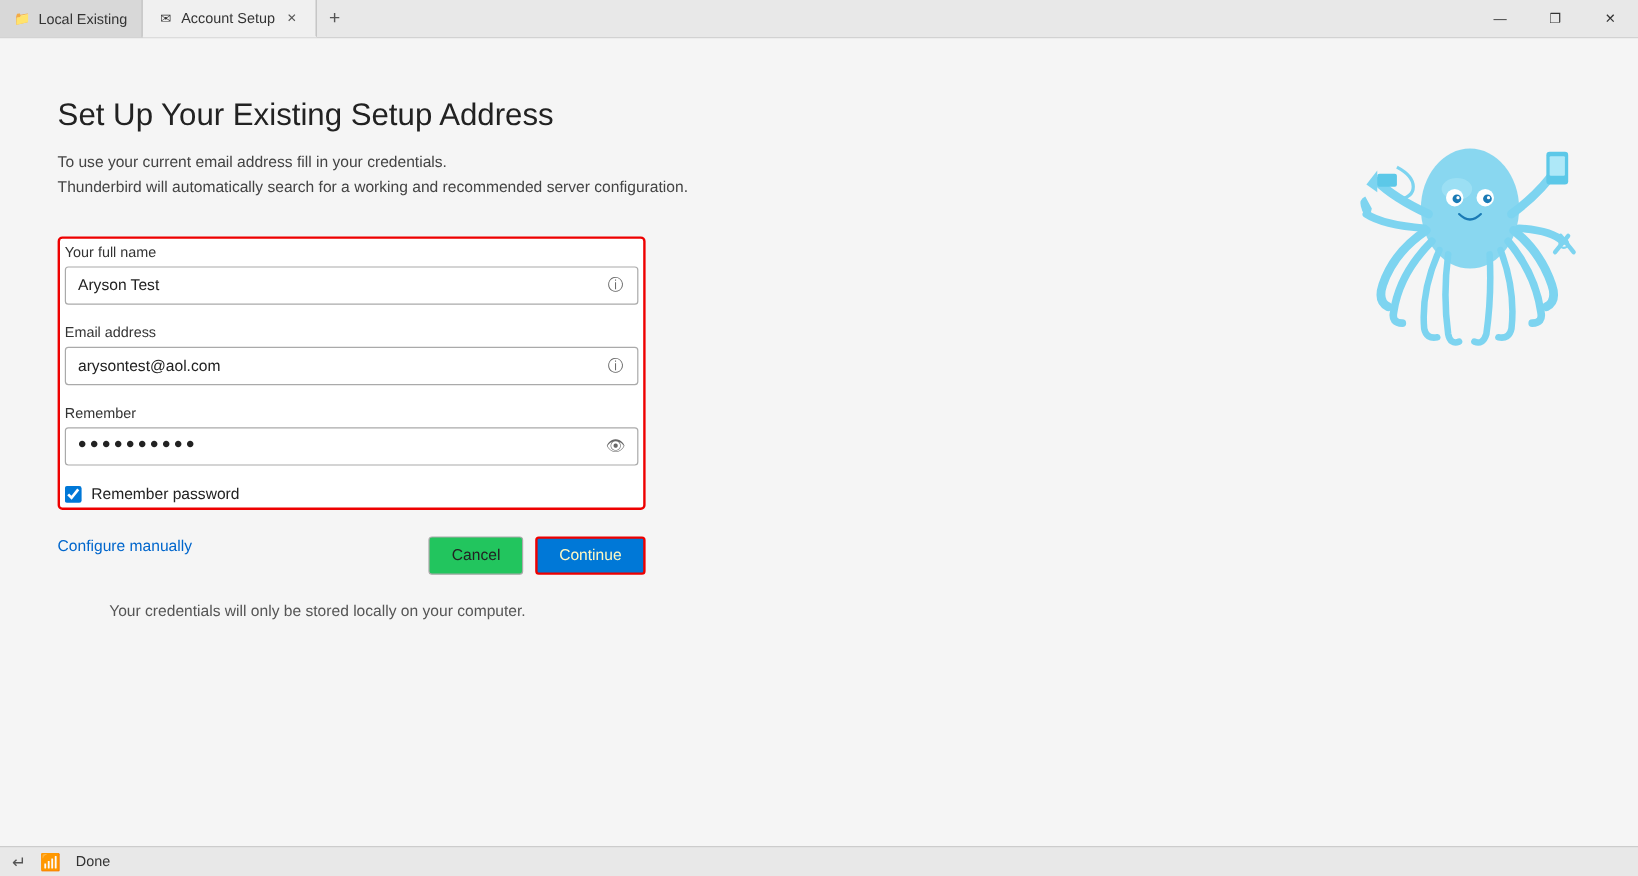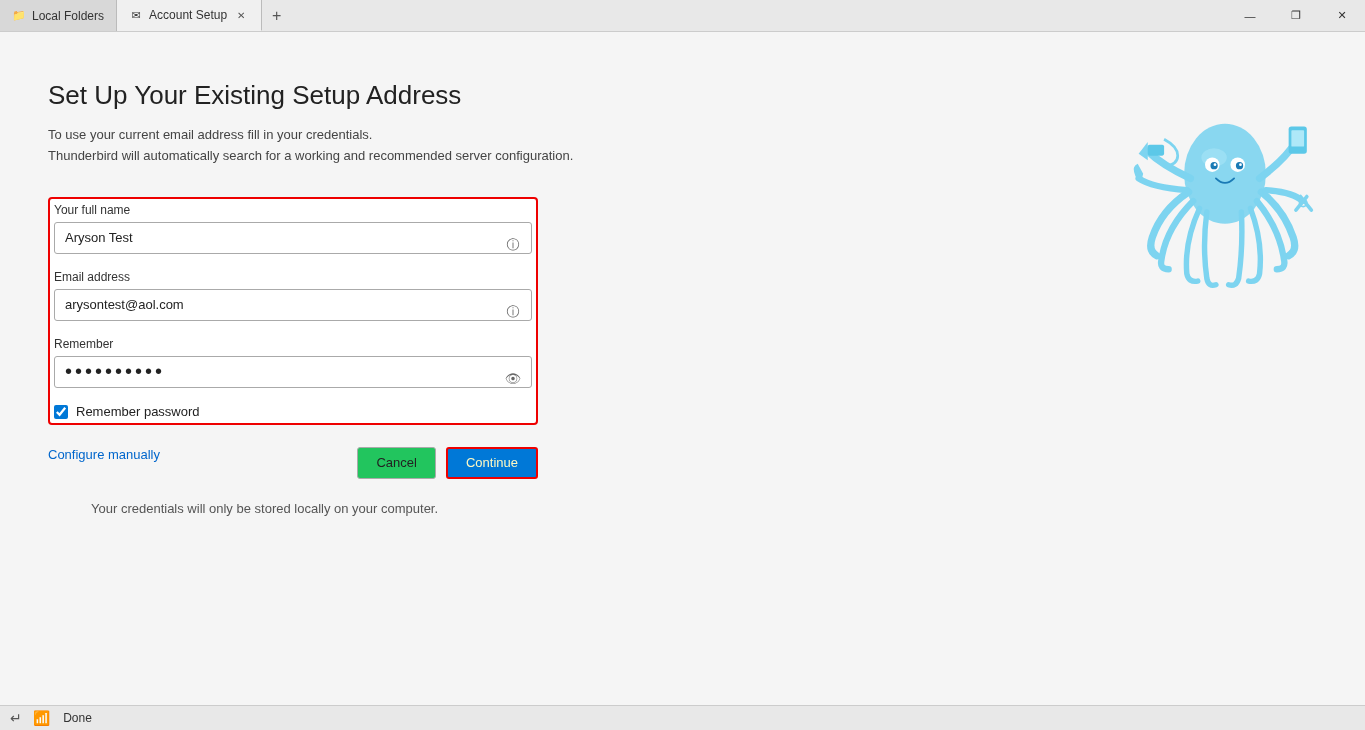--- a/index.html
+++ b/index.html
@@ -133,21 +133,21 @@
     .field-label {
       font-size: 12px;
       color: #333;
       margin-bottom: 5px;
       display: block;
     }
 
     .input-wrapper {
       position: relative;
       display: flex;
-      align-items: flex-end;
+      align-items: center;
     }
 
     .text-input {
       width: 100%;
       height: 32px;
       border: 1px solid #aaa;
       border-radius: 3px;
       padding: 0 36px 0 10px;
       font-size: 13px;
       color: #222;
@@ -283,21 +283,21 @@
       color: #333;
     }
   </style>
 </head>
 <body>
 
 <div class="titlebar">
   <div class="titlebar-tabs">
     <div class="tab">
       <span class="tab-icon">📁</span>
-      <span>Local Folders</span>
+      <span>Local Existing</span>
     </div>
     <div class="tab active">
       <span class="tab-icon">✉</span>
       <span>Account Setup</span>
       <span class="tab-close">✕</span>
     </div>
     <div class="tab-new">+</div>
   </div>
   <div class="titlebar-controls">
     <div class="win-btn">—</div>

